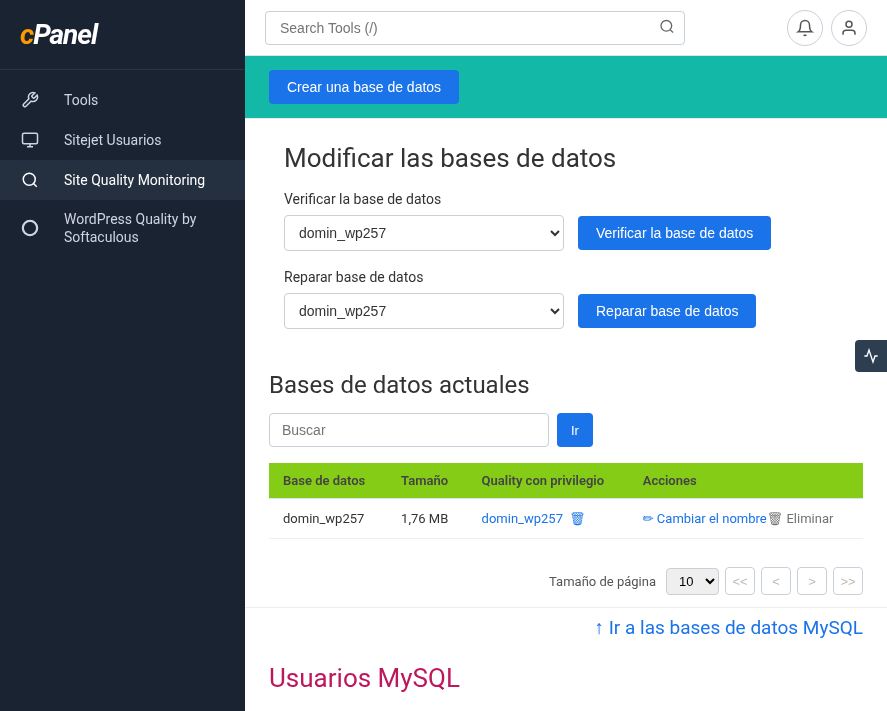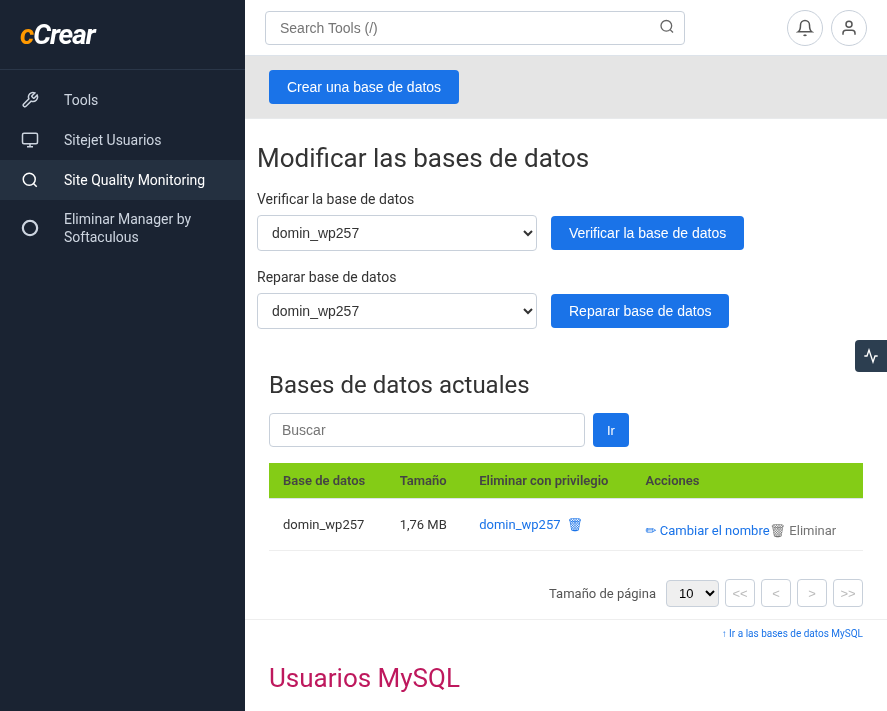--- a/index.html
+++ b/index.html
@@ -127,21 +127,21 @@
     
     .content {
       flex: 1;
       overflow-y: auto;
       padding: 0;
       background: #fff;
     }
 
     .create-btn-bar {
       padding: 14px 24px 14px 24px;
-      background: #e5e5e5;
+      background: #14b8a6;
       border-bottom: 1px solid #e8eaec;
     }
 
     .btn-primary {
       background: #1a73e8;
       color: #fff;
       border: none;
       padding: 9px 18px;
       border-radius: 4px;
       cursor: pointer;
@@ -152,21 +152,21 @@
       background: #1a73e8;
       color: #fff;
       border: none;
       padding: 8px 14px;
       border-radius: 4px;
       cursor: pointer;
       font-size: 13px;
     }
 
     .section {
-      padding: 24px 24px 0 12px;
+      padding: 24px 24px 0 39px;
     }
 
     .section-title {
       font-size: 26px;
       font-weight: 400;
       color: #333;
       margin-bottom: 18px;
     }
 
     .form-group {
@@ -205,21 +205,21 @@
       font-weight: 400;
       color: #333;
       margin-bottom: 14px;
     }
     .search-row {
       display: flex;
       gap: 8px;
       margin-bottom: 16px;
     }
     .search-db-input {
-      width: 316px;
+      width: 280px;
       padding: 8px 12px;
       border: 1px solid #c8d0da;
       border-radius: 4px;
       font-size: 14px;
       color: #999;
       outline: none;
     }
 
     
     .db-table {
@@ -246,21 +246,20 @@
     .action-link {
       color: #1a73e8;
       text-decoration: none;
       cursor: pointer;
       font-size: 13px;
     }
     .action-link.danger { color: #737373; }
     .actions-cell {
       display: flex;
       align-items: center;
-      margin-top: 12px;
     }
     .pencil-icon { color: #1a73e8; }
     .trash-icon { color: #c0392b; }
 
     
     .pagination-bar {
       display: flex;
       align-items: center;
       justify-content: flex-end;
       padding: 12px 24px;
@@ -292,21 +291,21 @@
     .page-btn.disabled { color: #bbb; cursor: default; }
 
     .mysql-link-bar {
       display: flex;
       justify-content: flex-end;
       padding: 8px 24px 14px;
     }
     .mysql-link {
       color: #1a73e8;
       text-decoration: none;
-      font-size: 10px;
+      font-size: 19px;
       cursor: pointer;
     }
 
     .mysql-users-title {
       font-size: 26px;
       font-weight: 400;
       color: #be185d;
       padding: 10px 24px 16px;
     }
 
@@ -327,21 +326,21 @@
       border-radius: 4px 0 0 4px;
       font-size: 16px;
     }
   </style>
 </head>
 <body>
 
 <nav class="sidebar">
   <div class="sidebar-logo">
     <div class="cpanel-logo">
-      <span style="color:#f90;font-style:italic;">c</span><span style="color:#fff;font-style:italic;">Crear</span>
+      <span style="color:#f90;font-style:italic;">c</span><span style="color:#fff;font-style:italic;">Panel</span>
     </div>
   </div>
   <div class="sidebar-nav">
 
     <div class="sidebar-item">
       <span class="sidebar-icon">
         <svg viewBox="0 0 24 24" fill="none" stroke="currentColor" stroke-width="2">
           <path d="M14.7 6.3a1 1 0 000 1.4l1.6 1.6a1 1 0 001.4 0l3.77-3.77a6 6 0 01-7.94 7.94l-6.91 6.91a2.12 2.12 0 01-3-3l6.91-6.91a6 6 0 017.94-7.94l-3.76 3.76z"></path>
         </svg>
       </span>
@@ -369,21 +368,21 @@
       <span class="sidebar-item-text">Site Quality Monitoring</span>
     </div>
 
     <div class="sidebar-item">
       <span class="sidebar-icon">
         <svg viewBox="0 0 24 24" fill="currentColor">
           <circle cx="12" cy="12" r="10" fill="none" stroke="currentColor" stroke-width="2"></circle>
           <path d="M12 2C6.48 2 2 6.48 2 12s4.48 10 10 10 10-4.48 10-10S17.52 2 12 2zm0 18c-4.41 0-8-3.59-8-8s3.59-8 8-8 8 3.59 8 8-3.59 8-8 8z"></path>
         </svg>
       </span>
-      <span class="sidebar-item-text">Eliminar Manager by Softaculous</span>
+      <span class="sidebar-item-text">WordPress Quality by Softaculous</span>
     </div>
 
   </div>
 </nav>
 
 <div class="main">
 
   <header class="header">
     <div class="search-container">
       <input class="search-input" type="text" placeholder="Search Tools (/)" style="">
@@ -446,21 +445,21 @@
       <div class="search-row">
         <input class="search-db-input" type="text" placeholder="Buscar" style="">
         <button class="btn-small">Ir</button>
       </div>
 
       <table class="db-table">
         <thead>
           <tr>
             <th>Base de datos</th>
             <th>Tamaño</th>
-            <th>Eliminar con privilegio</th>
+            <th>Quality con privilegio</th>
             <th>Acciones</th>
           </tr>
         </thead>
         <tbody>
           <tr>
             <td>domin_wp257</td>
             <td>1,76 MB</td>
             <td>
               <a class="action-link">domin_wp257</a>
               <span style="margin-left:3px;color:#1a73e8;">🗑</span>

